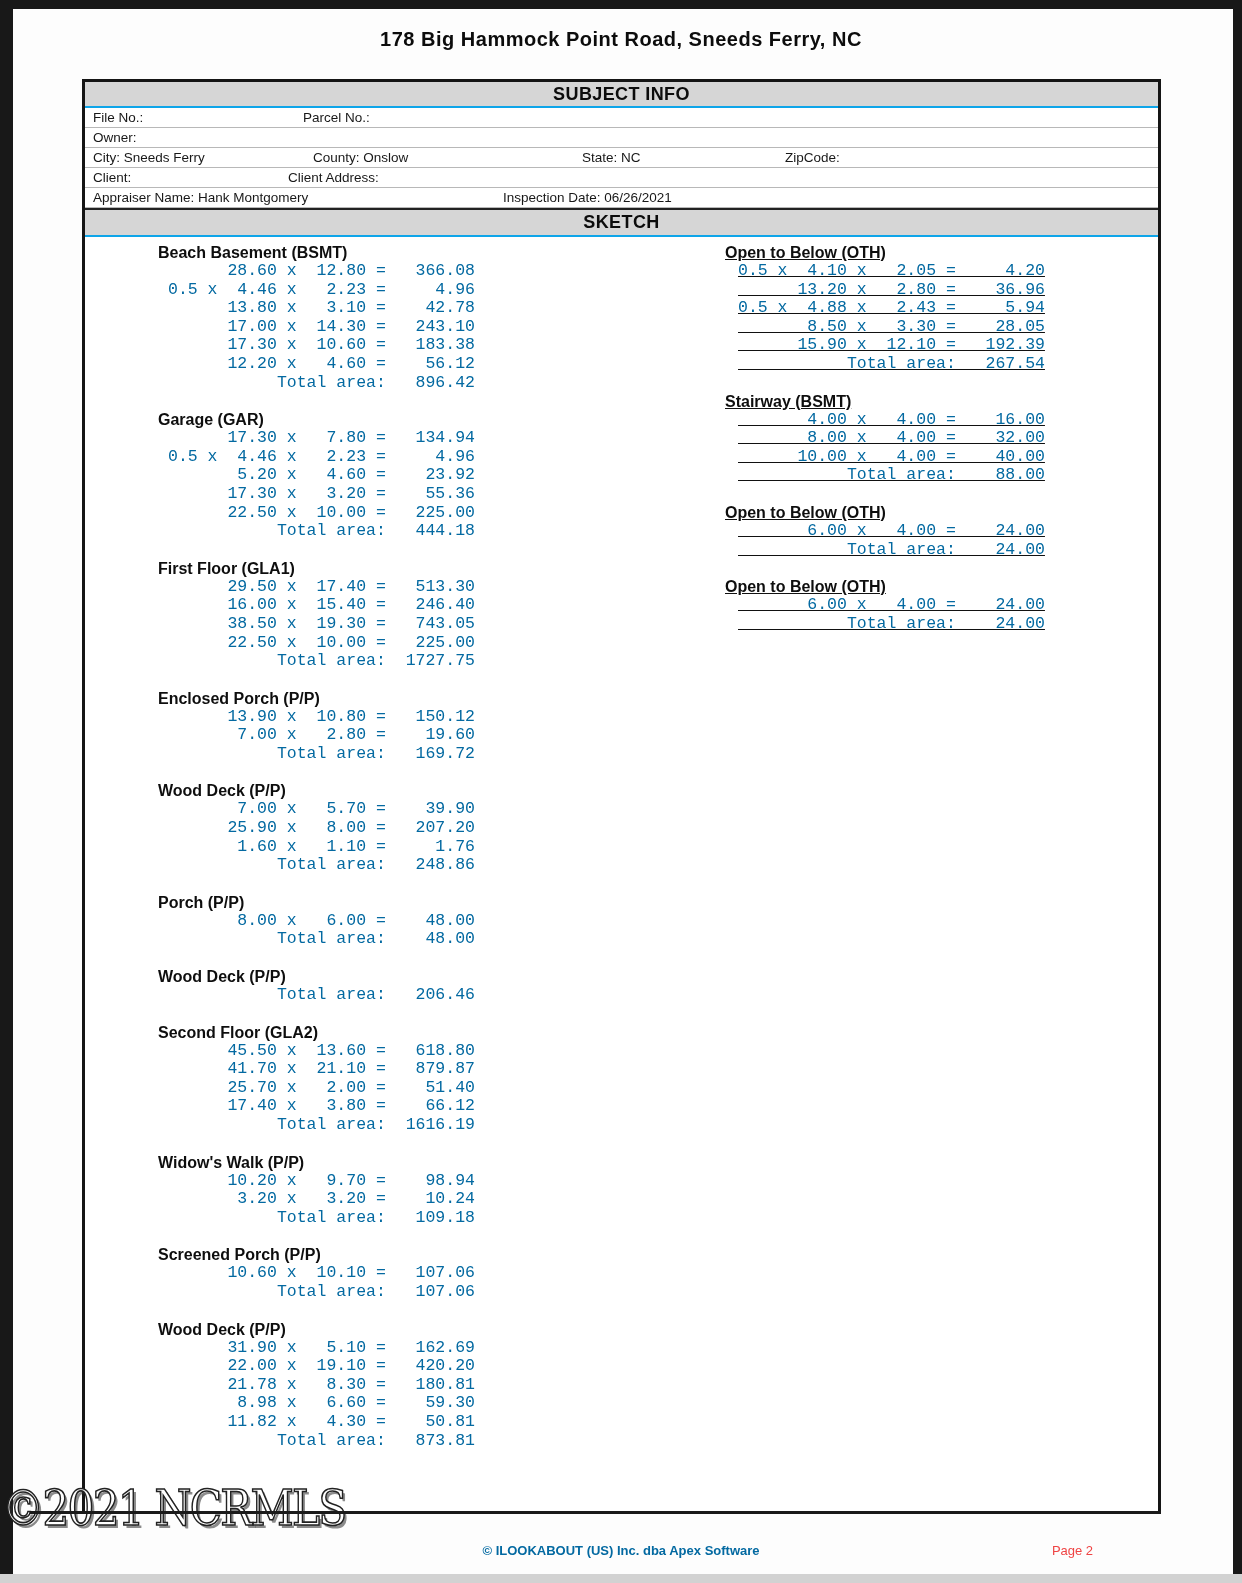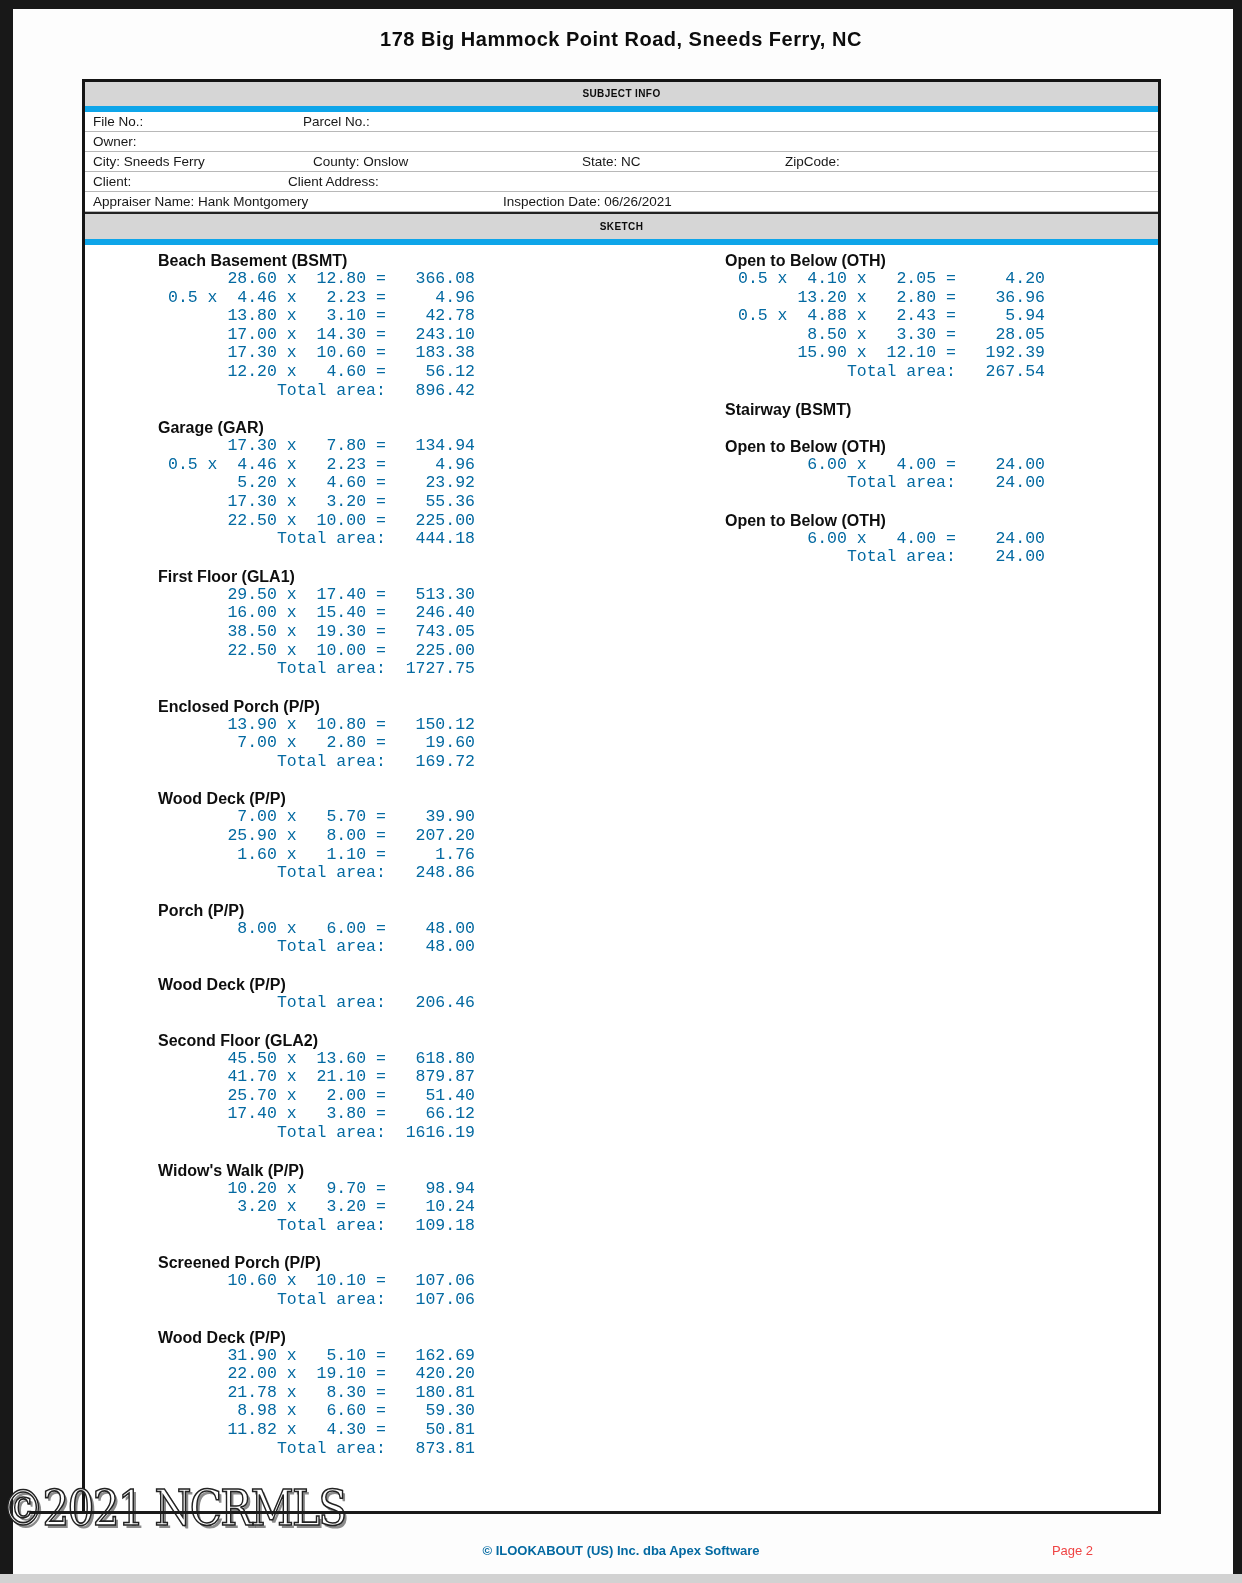--- a/index.html
+++ b/index.html
@@ -19,35 +19,35 @@
     text-align:center; font-weight:bold; font-size:20px; letter-spacing:.5px;
     font-family:"Liberation Sans", sans-serif; color:#0c0c0c;
   }
 
   .main-box {
     position:absolute; left:82px; top:79px; width:1079px; height:1434px;
     box-sizing:border-box; background:#fff;
     border:3px solid #151515; border-bottom:none;
   }
   .bar {
-    height:24px; background:#d6d6d6; border-bottom:6px solid #0ea5e9;
-    text-align:center; font-weight:bold; font-size:10px; line-height:24px;
+    height:24px; background:#d6d6d6; border-bottom:2px solid #0ea5e9;
+    text-align:center; font-weight:bold; font-size:18px; line-height:24px;
     letter-spacing:.4px; color:#0c0c0c;
   }
   .bar-sketch { height:25px; line-height:25px; border-top:2px solid #222; }
 
   .info-row { position:relative; height:19px; border-bottom:1px solid #b8b8b8; }
   .info-row span {
     position:absolute; top:2px; font-size:13.5px; color:#181818; white-space:pre;
   }
 
   .sketch-body { position:relative; width:100%; height:1258px; }
   .col { position:absolute; top:6px; }
   .col-left  { left:73px; }
-  .col-right { left:640px; }
+  .col-right { left:640px;text-decoration:underline; }
   .section { margin:0 0 18px 0; }
   .sec-title {
     font-weight:bold; font-size:16px; line-height:19px; color:#0e0e0e;
     font-family:"Liberation Sans", sans-serif;
   }
   .sec-lines {
     margin:0 0 0 10px; white-space:pre;
     font-family:"Liberation Mono","DejaVu Sans Mono",monospace;
     font-size:16.5px; line-height:18.6px; color:#0369a1;
   }
@@ -195,20 +195,24 @@
             <div class="sec-title">Open to Below (OTH)</div>
             <pre class="sec-lines">0.5 x  4.10 x   2.05 =     4.20
       13.20 x   2.80 =    36.96
 0.5 x  4.88 x   2.43 =     5.94
        8.50 x   3.30 =    28.05
       15.90 x  12.10 =   192.39
            Total area:   267.54</pre>
           </div>
           <div class="section">
             <div class="sec-title">Stairway (BSMT)</div>
+            <pre class="sec-lines">       4.00 x   4.00 =    16.00
+       8.00 x   4.00 =    32.00
+      10.00 x   4.00 =    40.00
+           Total area:    88.00</pre>
           </div>
           <div class="section">
             <div class="sec-title">Open to Below (OTH)</div>
             <pre class="sec-lines">       6.00 x   4.00 =    24.00
            Total area:    24.00</pre>
           </div>
           <div class="section">
             <div class="sec-title">Open to Below (OTH)</div>
             <pre class="sec-lines">       6.00 x   4.00 =    24.00
            Total area:    24.00</pre>

